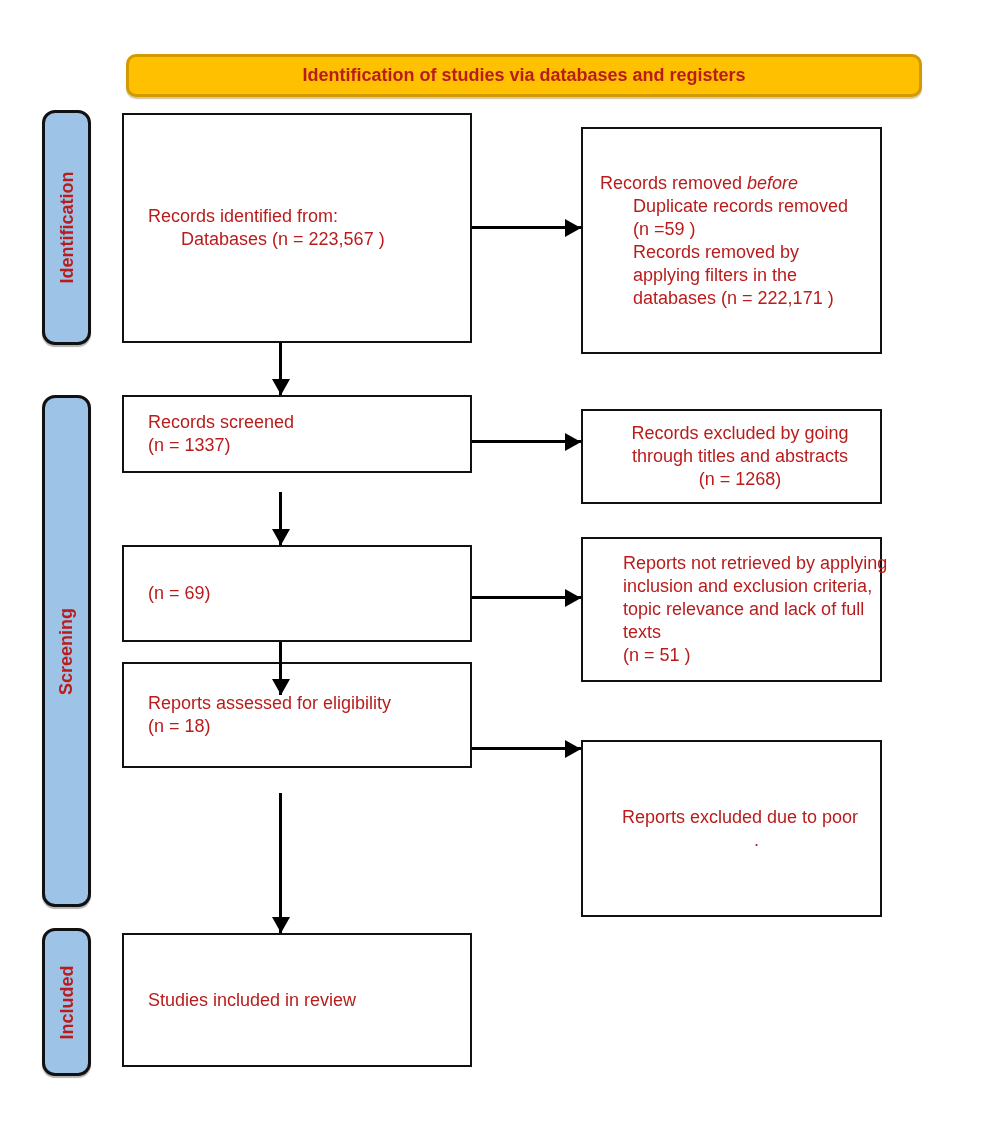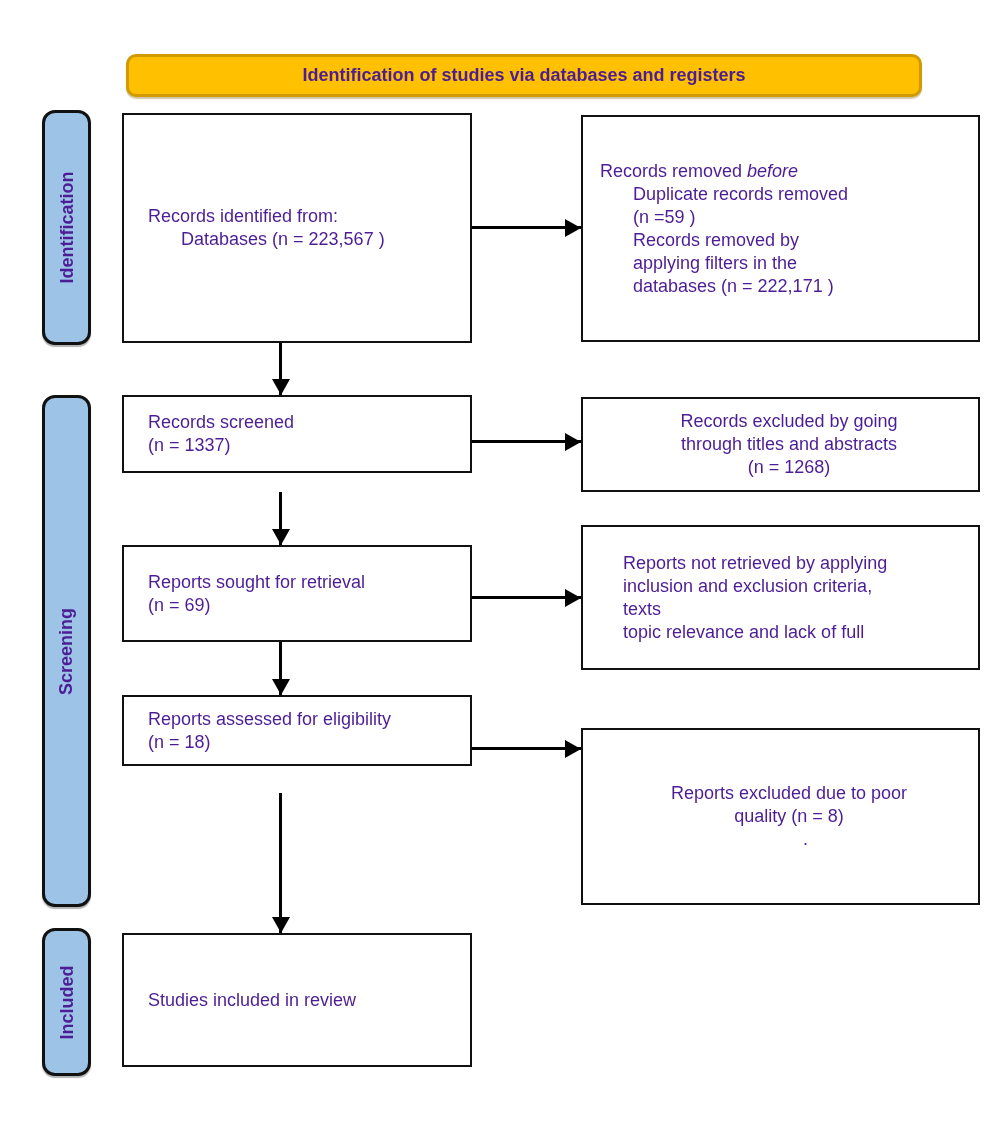--- a/index.html
+++ b/index.html
@@ -1,18 +1,18 @@
 <!DOCTYPE html>
 <html><head>
 <meta charset="utf-8">
 <style>
   html,body{margin:0;padding:0;background:#fff;}
   .canvas{
     position:relative;width:986px;height:1140px;background:#ffffff;
-    font-family:"Liberation Sans","DejaVu Sans",sans-serif;color:#4c1d95;
+    font-family:"Liberation Sans","DejaVu Sans",sans-serif;color:#b91c1c;
     overflow:hidden;
   }
   
   .hdr{
     position:absolute;left:126px;top:54px;width:796px;height:43px;
     box-sizing:border-box;background:#FFC000;border:3px solid #D09A00;
     border-radius:10px;display:flex;align-items:center;justify-content:center;
     box-shadow:0 2px 1px rgba(130,95,0,.35);
   }
   .hdr span{font-size:18px;font-weight:bold;}
@@ -33,25 +33,25 @@
   
   .box{
     position:absolute;box-sizing:border-box;background:#fff;
     border:2.5px solid #111;
     display:flex;flex-direction:column;justify-content:center;
     font-size:18px;line-height:23px;
   }
   .box .line{white-space:nowrap;}
   .box .indent{padding-left:33px;}
   .lbox{left:122px;width:350px;padding-left:24px;}
-  .rbox{left:581px;width:399px;padding-left:17px;}
+  .rbox{left:581px;width:301px;padding-left:17px;margin-top:12px;}
   .lb1{top:113px;height:230px;}
   .lb2{top:395px;height:78px;}
   .lb3{top:545px;height:97px;}
-  .lb4{top:695px;height:71px;}
+  .lb4{top:662px;height:106px;}
   .lb5{top:933px;height:134px;}
   .rb1{top:115px;height:227px;}
   .rb2{top:397px;height:95px;align-items:center;}
   .rb3{top:525px;height:145px;padding-left:40px;}
   .rb4{top:728px;height:177px;align-items:center;}
   
   .harrow{position:absolute;height:3px;background:#000;}
   .harrow::after{
     content:"";position:absolute;right:0;top:50%;transform:translateY(-50%);
     border-top:9px solid transparent;border-bottom:9px solid transparent;
@@ -94,21 +94,20 @@
 
   <div class="box lbox lb1">
     <div class="line">Records identified from:</div>
     <div class="line indent">Databases (n = 223,567 )</div>
   </div>
   <div class="box lbox lb2">
     <div class="line">Records screened</div>
     <div class="line">(n = 1337)</div>
   </div>
   <div class="box lbox lb3">
-    <div class="line">Reports sought for retrieval</div>
     <div class="line">(n = 69)</div>
   </div>
   <div class="box lbox lb4">
     <div class="line">Reports assessed for eligibility</div>
     <div class="line">(n = 18)</div>
   </div>
   <div class="box lbox lb5">
     <div class="line">Studies included in review</div>
   </div>
 
@@ -121,26 +120,26 @@
     <div class="line indent">databases (n = 222,171 )</div>
   </div>
   <div class="box rbox rb2">
     <div class="line">Records excluded by going</div>
     <div class="line">through titles and abstracts</div>
     <div class="line">(n = 1268)</div>
   </div>
   <div class="box rbox rb3">
     <div class="line">Reports not retrieved by applying</div>
     <div class="line">inclusion and exclusion criteria,</div>
+    <div class="line">topic relevance and lack of full</div>
     <div class="line">texts</div>
-    <div class="line">topic relevance and lack of full</div>
+    <div class="line">(n = 51 )</div>
   </div>
   <div class="box rbox rb4">
     <div class="line">Reports excluded due to poor</div>
-    <div class="line">quality (n = 8)</div>
     <div class="line indent">.</div>
   </div>
 
   <div class="harrow ah1"></div>
   <div class="harrow ah2"></div>
   <div class="harrow ah3"></div>
   <div class="harrow ah4"></div>
   <div class="varrow av1"></div>
   <div class="varrow av2"></div>
   <div class="varrow av3"></div>

